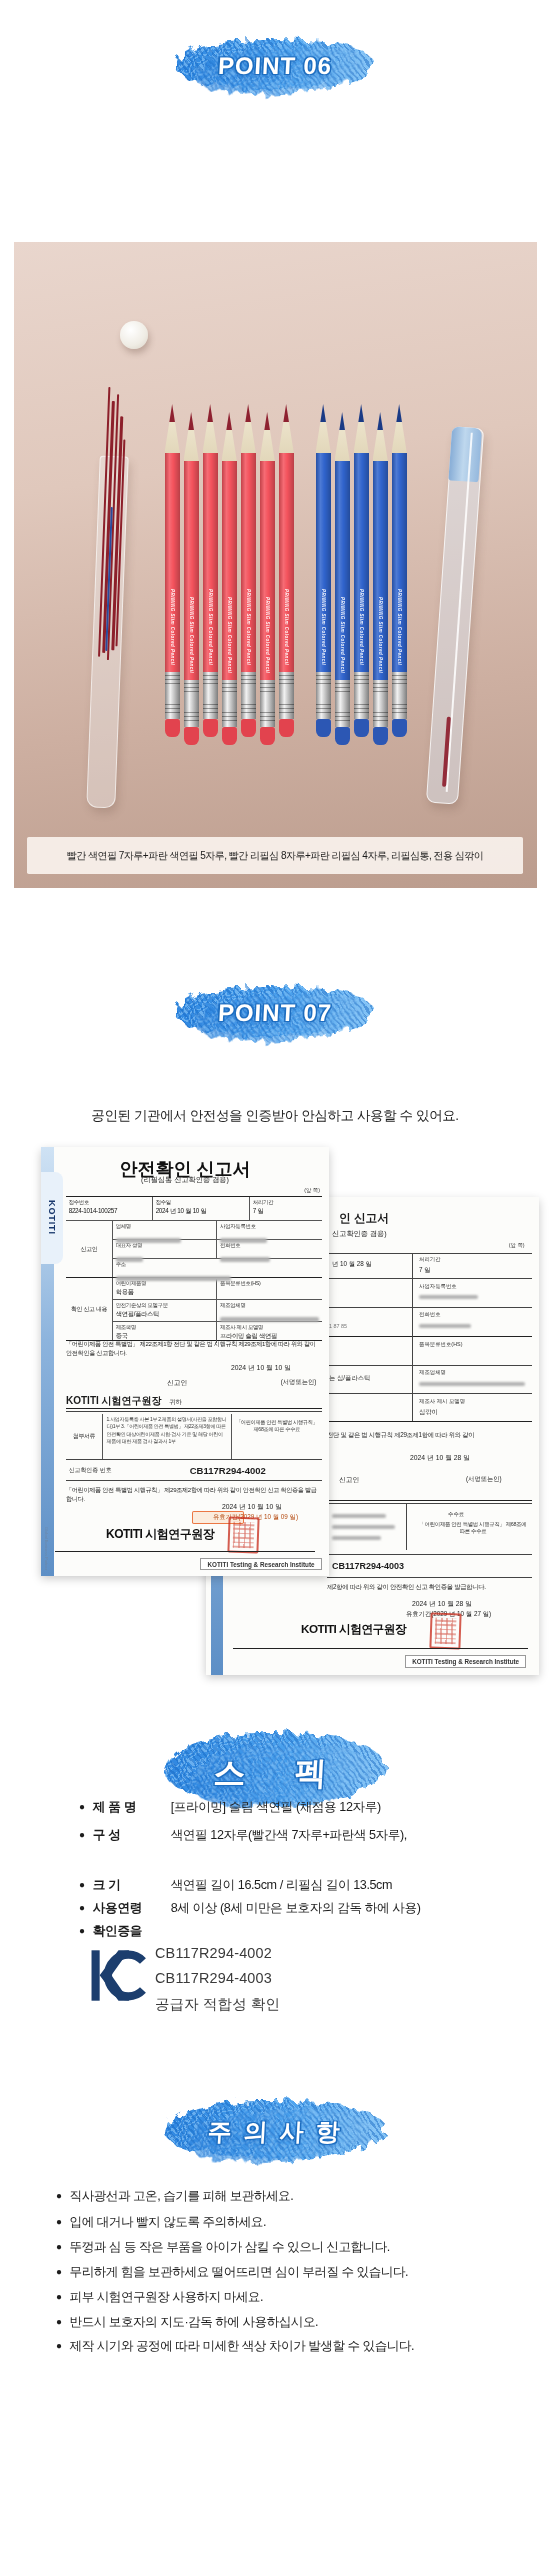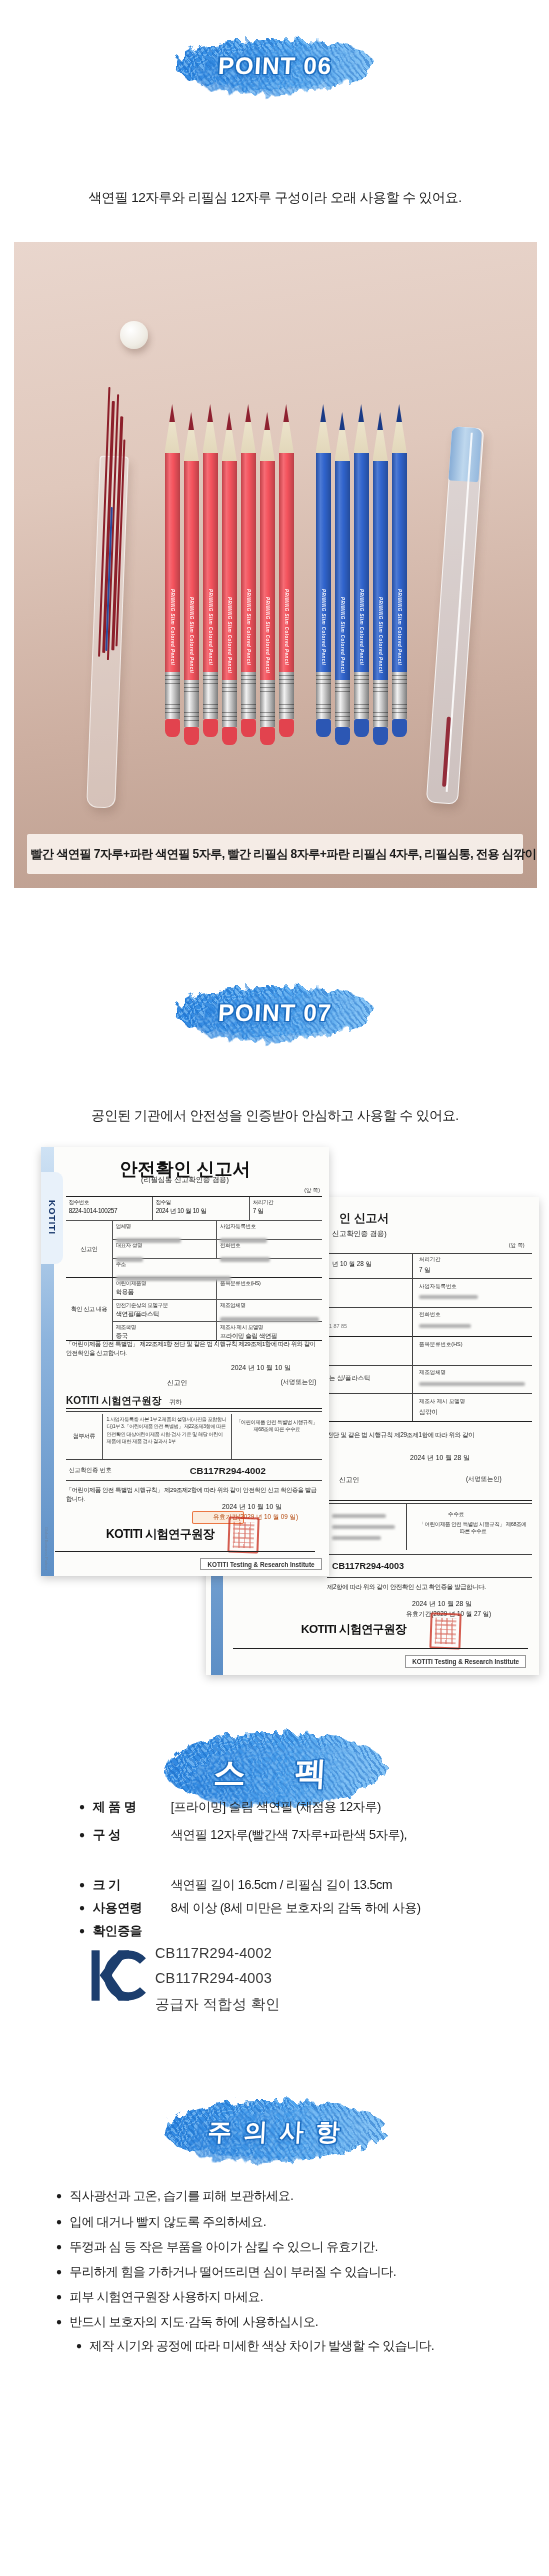--- a/index.html
+++ b/index.html
@@ -57,21 +57,21 @@
     background:linear-gradient(90deg,#8a8a8a,#f2f2f2 35%,#c6c6c6 60%,#7d7d7d);}
   .p-ferrule::before,.p-ferrule::after{content:"";position:absolute;left:0;right:0;height:12.6px;
     background:repeating-linear-gradient(180deg,rgba(0,0,0,.35) 0 1.4px,rgba(255,255,255,0) 1.4px 4px);}
   .p-ferrule::before{top:2.7px;} .p-ferrule::after{bottom:2.7px;}
   .p-cap{height:18px;background:var(--cap);border-radius:2.7px 2.7px 6.3px 6.3px;}
   .pencil.red{--lead:#8e2130;--body:#f4535d;--cap:#e2434e;}
   .pencil.blue{--lead:#1a3a85;--body:#3064cd;--cap:#2c57b4;}
 
   .caption-box{position:absolute;left:13.5px;right:13.5px;bottom:14.4px;background:rgba(248,240,235,.94);
     border-radius:1.8px;padding:11.7px 3.6px 10.8px 3.6px;text-align:center;}
-  .caption-main{font-size:12px;font-weight:700;letter-spacing:-0.5px;color:#1b1b1b;white-space:nowrap;}
+  .caption-main{font-size:10px;font-weight:400;letter-spacing:-0.5px;color:#1b1b1b;white-space:nowrap;}
   .caption-sub{font-size:10.4px;letter-spacing:-0.5px;color:#3a3a3a;margin-top:8px;}
 
   
   .certs{position:absolute;left:0;top:1145px;width:550px;height:541px;background:#fff;}
   .doc{position:absolute;background:#fcfcfa;box-shadow:0 2.7px 9px rgba(0,0,0,.22);}
   .doc .bluebar{position:absolute;top:0;bottom:0;width:12.6px;
     background:linear-gradient(180deg,#cfe2f4 0%,#8db4dd 45%,#5d8fc6 100%);}
   .kotiti-tab{position:absolute;left:0;top:25px;width:21.6px;height:92px;background:#e8f1fa;
     border-radius:0 8px 8px 0;display:flex;align-items:center;justify-content:center;}
   .kotiti-tab span{writing-mode:vertical-rl;font-weight:800;font-size:9px;letter-spacing:0.9px;color:#17366b;}
@@ -124,21 +124,20 @@
   </filter>
 </svg>
 
 <div class="page">
 
   <div class="badge" style="top:32px;width:209px;height:67px;">
     <div class="crayon c1" style="left:5.4px;top:7.2px;width:198px;height:50px;"></div>
     <div class="crayon c2" style="left:25px;top:14.4px;width:171px;height:47px;"></div>
     <span class="badge-text" style="top:20px;font-size:24px;letter-spacing:0.9px;">POINT 06</span>
   </div>
-  <div class="subline" style="top:189px;">색연필 12자루와 리필심 12자루 구성이라 오래 사용할 수 있어요.</div>
 
   <div class="photo">
     <div class="eraser"></div>
 
     <div class="lead-tube">
       <div class="lead" style="left:4.5px;top:-70px;height:270px;"></div>
       <div class="lead" style="left:9px;top:-56px;height:252px;"></div>
       <div class="lead" style="left:13.5px;top:-63px;height:266px;"></div>
       <div class="lead" style="left:18px;top:-41px;height:234px;"></div>
       <div class="lead blue" style="left:11.7px;top:50px;height:144px;"></div>
@@ -462,20 +461,20 @@
   <div class="kc-num" style="top:1995px;">공급자 적합성 확인</div>
 
   <div class="badge" style="top:2093px;width:234px;height:76px;">
     <div class="crayon c1" style="left:7.2px;top:7.2px;width:220px;height:58px;"></div>
     <div class="crayon c2" style="left:29px;top:16px;width:184px;height:52px;"></div>
     <span class="badge-text" style="top:23.4px;font-size:24px;letter-spacing:2.7px;">주 의 사 항</span>
   </div>
 
   <div class="caution-line" style="top:2188px;"><span class="blt">●</span><span>직사광선과 고온, 습기를 피해 보관하세요.</span></div>
   <div class="caution-line" style="top:2214px;"><span class="blt">●</span><span>입에 대거나 빨지 않도록 주의하세요.</span></div>
-  <div class="caution-line" style="top:2239px;"><span class="blt">●</span><span>뚜껑과 심 등 작은 부품을 아이가 삼킬 수 있으니 유효기간.</span></div>
-  <div class="caution-line" style="top:2264px;"><span class="blt">●</span><span>무리하게 힘을 가하거나 떨어뜨리면 심이 부러질 수 있습니다.</span></div>
+  <div class="caution-line" style="top:2239px;"><span class="blt">●</span><span>뚜껑과 심 등 작은 부품을 아이가 삼킬 수 있으니 신고합니다.</span></div>
+  <div class="caution-line" style="top:2264px;"><span class="blt">●</span><span>무리하게 힘을 보관하세요 떨어뜨리면 심이 부러질 수 있습니다.</span></div>
   <div class="caution-line" style="top:2289px;"><span class="blt">●</span><span>피부 시험연구원장 사용하지 마세요.</span></div>
   <div class="caution-line" style="top:2314px;"><span class="blt">●</span><span>반드시 보호자의 지도·감독 하에 사용하십시오.</span></div>
-  <div class="caution-line" style="top:2338px;margin-left:20px;"><span class="blt">●</span><span>제작 시기와 공정에 따라 미세한 색상 차이가 발생할 수 있습니다.</span></div>
+  <div class="caution-line" style="top:2338px;"><span class="blt">●</span><span>제작 시기와 공정에 따라 미세한 색상 차이가 발생할 수 있습니다.</span></div>
 
 </div>
 
 
 </body></html>

